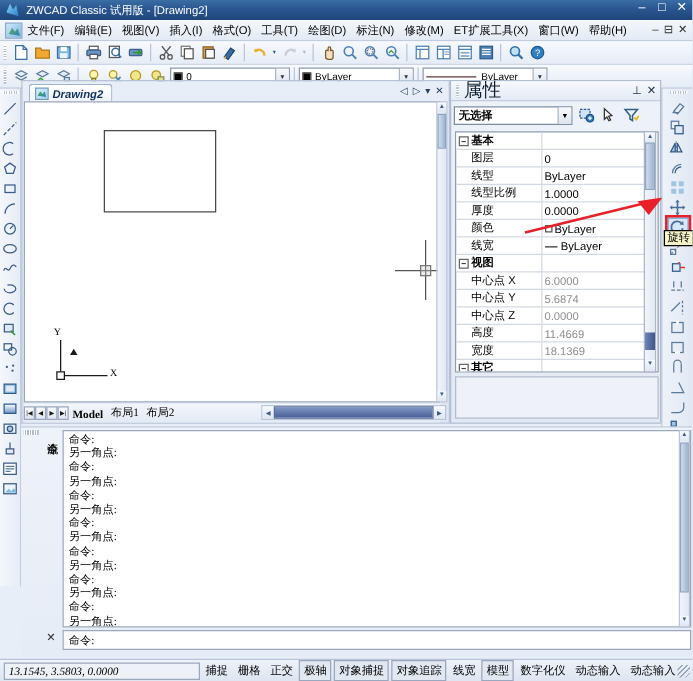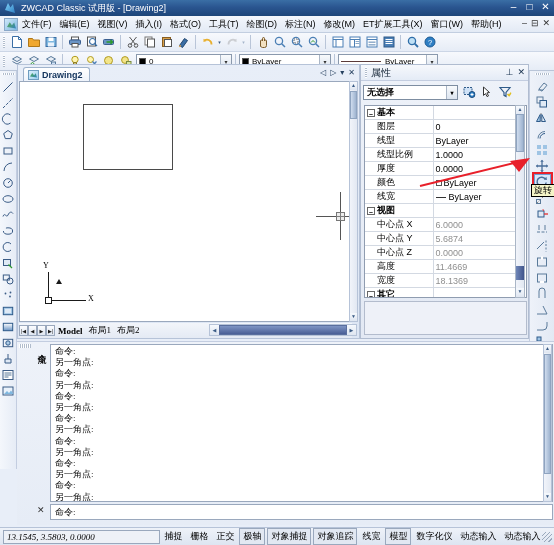--- a/index.html
+++ b/index.html
@@ -104,21 +104,21 @@
   .drawwin{
     position:absolute; left:17px; top:64px; width:343px; height:275px;
     background:linear-gradient(180deg,#e8eef8,#dde6f4);
     border:1px solid #b6c3d8;
   }
   .dtabrow{ position:absolute; left:0; top:0; width:341px; height:16px; }
   .dtab{
     position:absolute; left:5px; top:2px; height:14px; padding:0 6px 0 4px;
     background:linear-gradient(180deg,#ffffff,#eef3fb);
     border:1px solid #9fb3cc; border-bottom:none; border-radius:3px 3px 0 0;
-    display:flex; align-items:center; font-size:9px; font-weight:bold; color:#12335c;
+    display:flex; align-items:center; font-size:9px; font-weight:bold; color:#12335c;font-style:italic;
   }
   .dtab .ic{ width:11px;height:10px;margin-right:3px;position:relative;
     background:linear-gradient(135deg,#d9eefb,#9fd0ee); border:1px solid #6f9dc0;}
   .dtab .ic::after{content:"";position:absolute;left:1px;top:2px;width:7px;height:5px;
     background:linear-gradient(135deg,#4fae4f,#2f7fc4);
     clip-path:polygon(0% 80%,32% 10%,58% 55%,82% 15%,100% 100%);}
   .dtab-btns{ position:absolute; right:4px; top:3px; display:flex; gap:4px; font-size:8px; color:#26405f;}
 
   .canvas{
     position:absolute; left:1px; top:16px; width:333px; height:241px; background:#ffffff;
@@ -165,21 +165,21 @@
   
   .props{
     position:absolute; left:360px; top:64px; width:169px; height:275px;
     background:linear-gradient(180deg,#eef2f9,#e3e9f4); border:1px solid #b0bcd0;
   }
   .props-hdr{ height:16px; display:flex; align-items:center; position:relative;
     background:linear-gradient(180deg,#f6f8fc,#e4ebf6); border-bottom:1px solid #c3cde0;}
   .props-hdr .pgrip{ width:4px;height:11px;margin:0 3px;position:relative;}
   .props-hdr .pgrip::before{content:"";position:absolute;left:1px;top:0;width:2px;height:11px;
     background:repeating-linear-gradient(180deg,#fff 0 1px,#b0bccc 1px 2px);}
-  .props-hdr .ttl{ font-size:10px; color:#123; }
+  .props-hdr .ttl{ font-size:15px; color:#123; }
   .props-hdr .hbtns{ position:absolute; right:3px; top:2px; display:flex; gap:4px; font-size:9px; color:#1a3350;}
 
   .sel-row{ height:20px; display:flex; align-items:center; padding:2px 2px 0 2px; gap:3px;}
   .sel-combo{ width:95px; height:15px; border:1px solid #7d8da1; background:#fff; position:relative;
     display:flex; align-items:center; padding-left:3px; font-size:9px; font-weight:bold; color:#000;}
   .sel-combo .arw{ position:absolute; right:0; top:0; width:11px; height:13px;
     background:linear-gradient(180deg,#f8fafc,#dde5f0); border-left:1px solid #aab6c6;
     display:flex; align-items:center; justify-content:center; font-size:6px;}
   .pbtn{ width:15px; height:15px; position:relative; }
 

